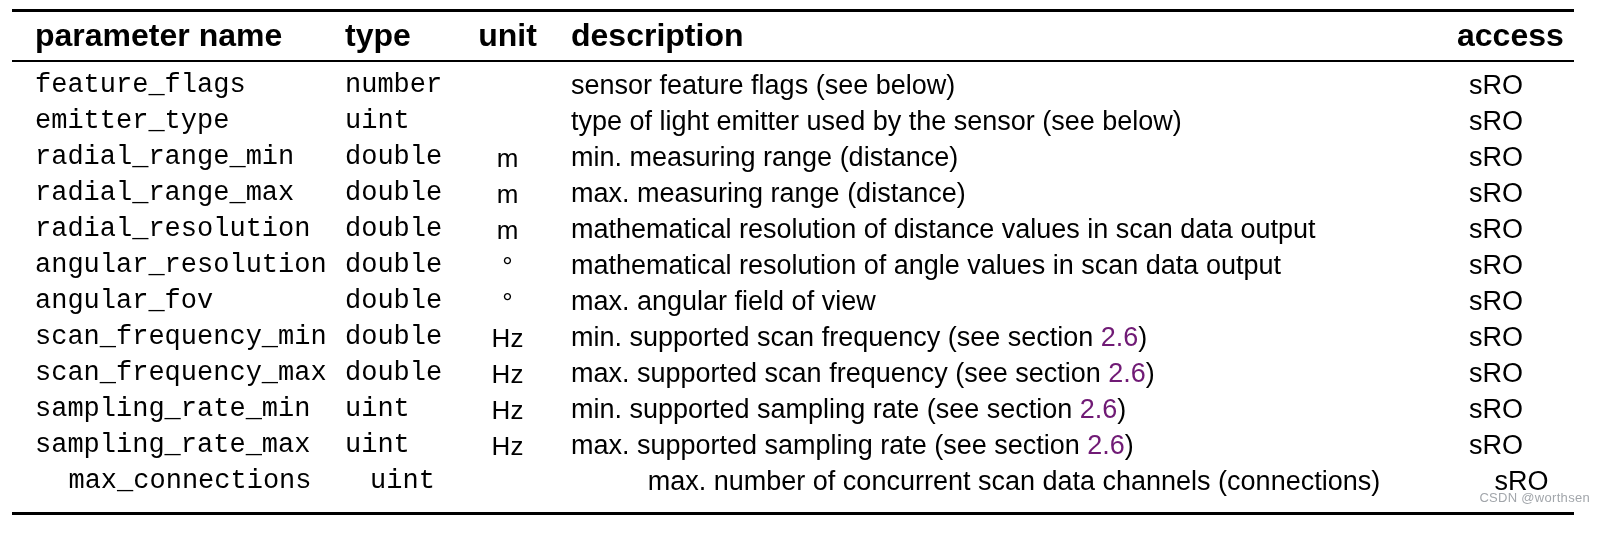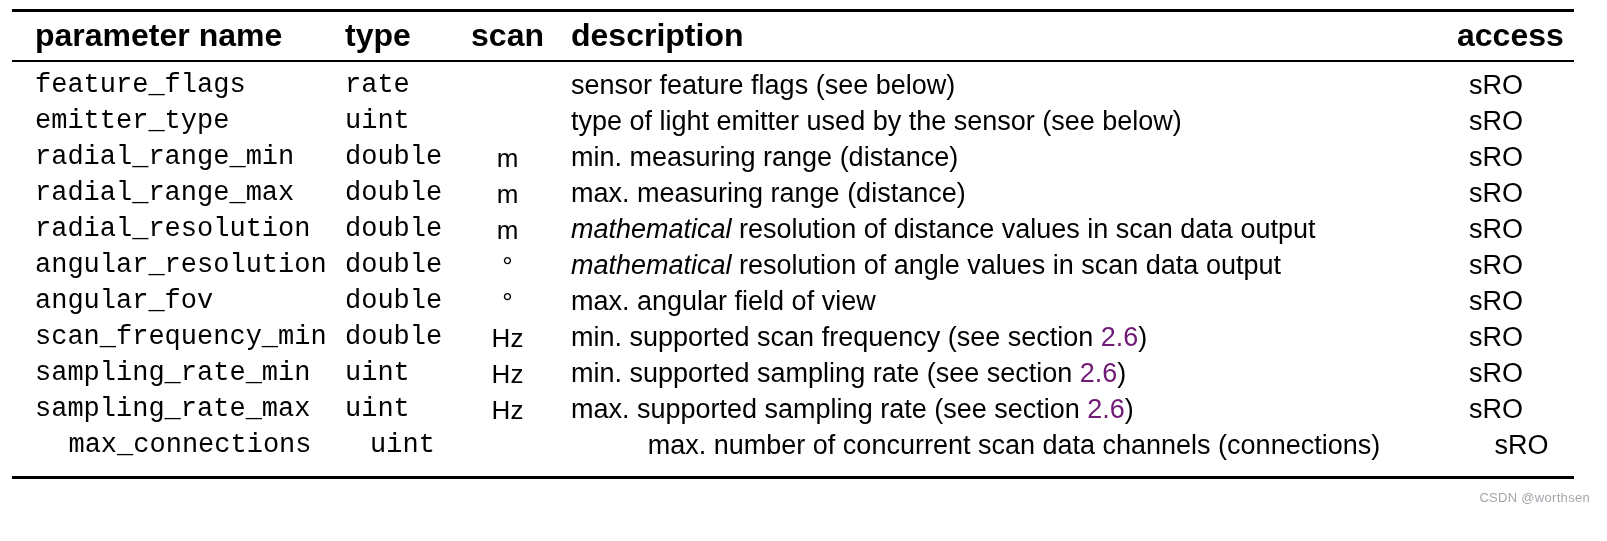--- a/index.html
+++ b/index.html
@@ -61,21 +61,21 @@
     font-family: "Liberation Mono", monospace;
     font-size: 27px;
   }
   td.cell-unit {
     text-align: center;
     font-size: 26px;
   }
   td.cell-desc { padding-left: 16px; }
   td.cell-access { padding-left: 12px; }
 
-  .it { font-style: italic; }
+  .it { }
   a.sec-link {
     color: #701a75;
     text-decoration: none;
     cursor: pointer;
   }
   .watermark {
     position: absolute;
     top: 490px;
     right: 17px;
     font-size: 13px;
@@ -92,29 +92,29 @@
       <col class="c1">
         <col class="c2">
         <col class="c3">
         <col class="c4">
         <col class="c5">
     </colgroup>
     <thead>
       <tr>
         <th class="h1">parameter name</th>
         <th class="h2">type</th>
-        <th class="h3">scan</th>
+        <th class="h3">unit</th>
         <th class="h4">description</th>
         <th class="h5">access</th>
       </tr>
     </thead>
     <tbody>
       <tr>
         <td class="cell-param">feature_flags</td>
-        <td class="cell-type">rate</td>
+        <td class="cell-type">number</td>
         <td class="cell-unit"></td>
         <td class="cell-desc"><span class="it"></span><span>sensor feature flags (see below)</span><a class="sec-link"></a><span></span></td>
         <td class="cell-access">sRO</td>
       </tr>
       <tr>
         <td class="cell-param">emitter_type</td>
         <td class="cell-type">uint</td>
         <td class="cell-unit"></td>
         <td class="cell-desc"><span class="it"></span><span>type of light emitter used by the sensor (see below)</span><a class="sec-link"></a><span></span></td>
         <td class="cell-access">sRO</td>
@@ -155,20 +155,27 @@
         <td class="cell-access">sRO</td>
       </tr>
       <tr>
         <td class="cell-param">scan_frequency_min</td>
         <td class="cell-type">double</td>
         <td class="cell-unit">Hz</td>
         <td class="cell-desc"><span class="it"></span><span>min. supported scan frequency (see section </span><a class="sec-link">2.6</a><span>)</span></td>
         <td class="cell-access">sRO</td>
       </tr>
       <tr>
+        <td class="cell-param">scan_frequency_max</td>
+        <td class="cell-type">double</td>
+        <td class="cell-unit">Hz</td>
+        <td class="cell-desc"><span class="it"></span><span>max. supported scan frequency (see section </span><a class="sec-link">2.6</a><span>)</span></td>
+        <td class="cell-access">sRO</td>
+      </tr>
+      <tr>
         <td class="cell-param">sampling_rate_min</td>
         <td class="cell-type">uint</td>
         <td class="cell-unit">Hz</td>
         <td class="cell-desc"><span class="it"></span><span>min. supported sampling rate (see section </span><a class="sec-link">2.6</a><span>)</span></td>
         <td class="cell-access">sRO</td>
       </tr>
       <tr>
         <td class="cell-param">sampling_rate_max</td>
         <td class="cell-type">uint</td>
         <td class="cell-unit">Hz</td>

